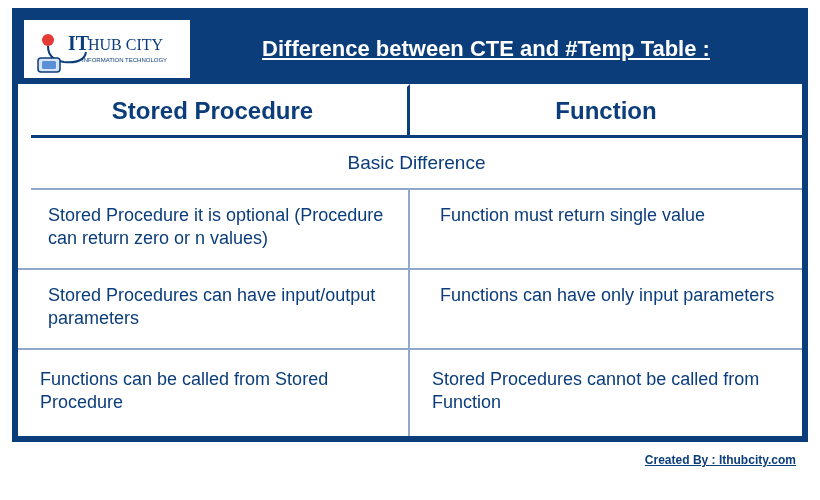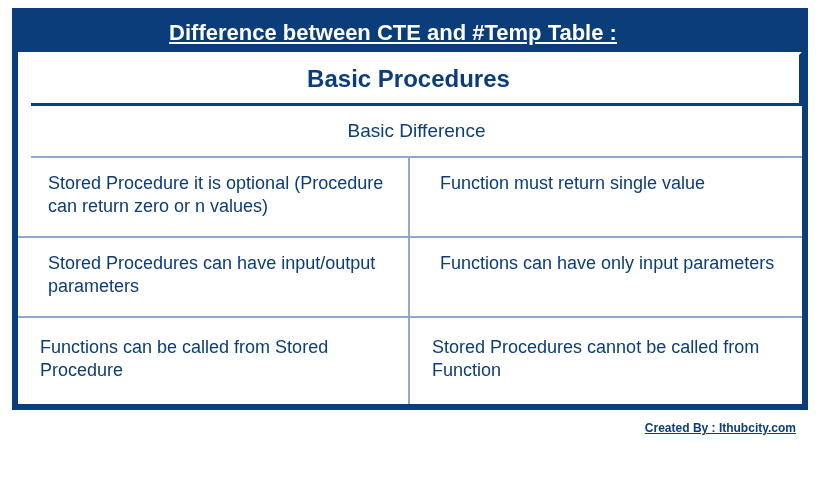--- a/index.html
+++ b/index.html
@@ -82,25 +82,37 @@
     font-size: 12px;
     text-decoration: underline;
   }
 </style>
 </head>
 <body>
 
 <div class="outer">
 
   <div class="header-row">
+    <div class="logo">
+      <svg viewBox="0 0 166 58" width="166" height="58">
+        <circle cx="24" cy="20" r="6" fill="#e53935"></circle>
+        <path d="M24 26 Q24 40 40 42 Q60 44 62 32" stroke="#0b3d7a" stroke-width="2" fill="none"></path>
+        <rect x="14" y="38" width="22" height="14" rx="3" fill="#d6e4f5" stroke="#0b3d7a" stroke-width="1.5"></rect>
+        <rect x="18" y="41" width="14" height="8" rx="1.5" fill="#5b8fd6"></rect>
+        <text x="44" y="30" font-family="Georgia, serif" font-size="20" font-weight="bold" fill="#0b3d7a">IT</text>
+        <text x="64" y="30" font-family="Georgia, serif" font-size="16" fill="#0b3d7a">HUB CITY</text>
+        <text x="58" y="42" font-family="Arial" font-size="6" fill="#0b3d7a">INFORMATION TECHNOLOGY</text>
+      </svg>
+    </div>
     <div class="title">Difference between CTE and #Temp Table :</div>
   </div>
 
   <div class="col-headers">
-    <div class="col-head left">Basic Procedures</div>
+    <div class="col-head left">Stored Procedure</div>
+    <div class="col-head">Function</div>
   </div>
 
   <div class="subhead">Basic Difference</div>
 
   <div class="row">
     <div class="cell left">Stored Procedure it is optional (Procedure can return zero or n values)</div>
     <div class="cell">Function must return single value</div>
   </div>
 
   <div class="row">

